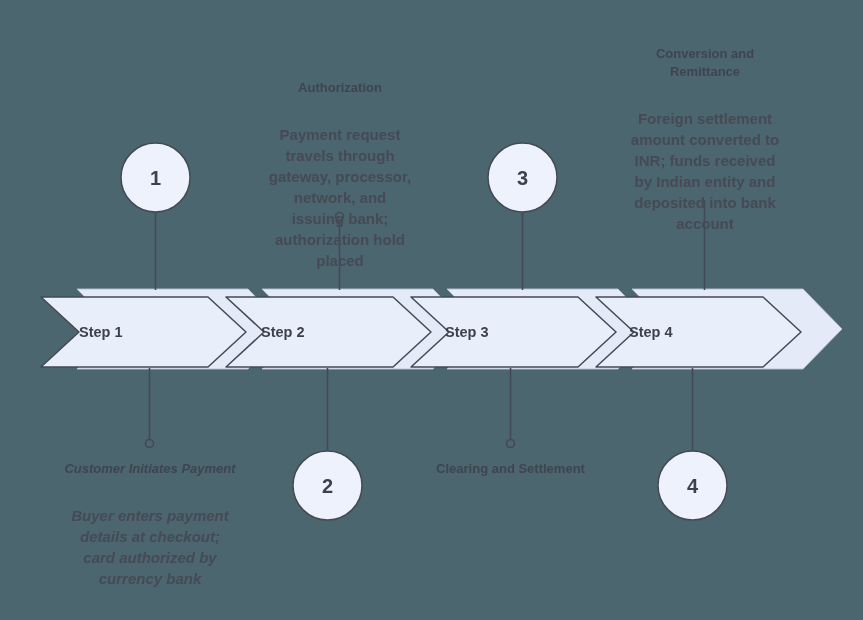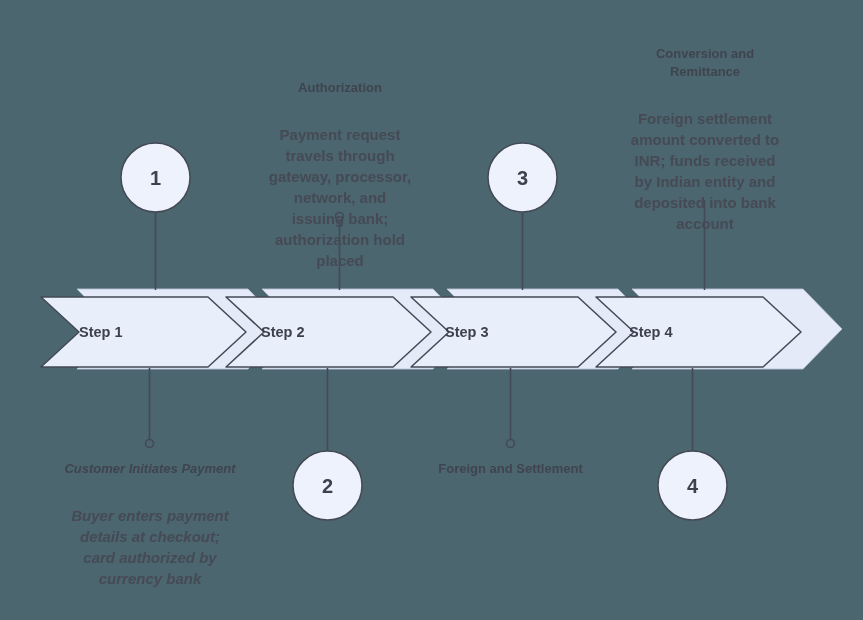--- a/index.html
+++ b/index.html
@@ -130,21 +130,21 @@
     <div class="t">Customer Initiates Payment</div>
     <div class="b">Buyer enters payment details at checkout; card authorized by currency bank</div>
   </div>
 
   <div class="annotation" style="left:266px; top:79px; width:148px;">
     <div class="t">Authorization</div>
     <div class="b">Payment request travels through gateway, processor, network, and issuing bank; authorization hold placed</div>
   </div>
 
   <div class="annotation" style="left:432px; top:460px; width:157px;">
-    <div class="t">Foreign and Settlement</div>
+    <div class="t">Clearing and Settlement</div>
   </div>
 
   <div class="annotation" style="left:630px; top:45px; width:150px;">
     <div class="t">Conversion and Remittance</div>
     <div class="b">Foreign settlement amount converted to INR; funds received by Indian entity and deposited into bank account</div>
   </div>
 
 </div>
 
 </body></html>

